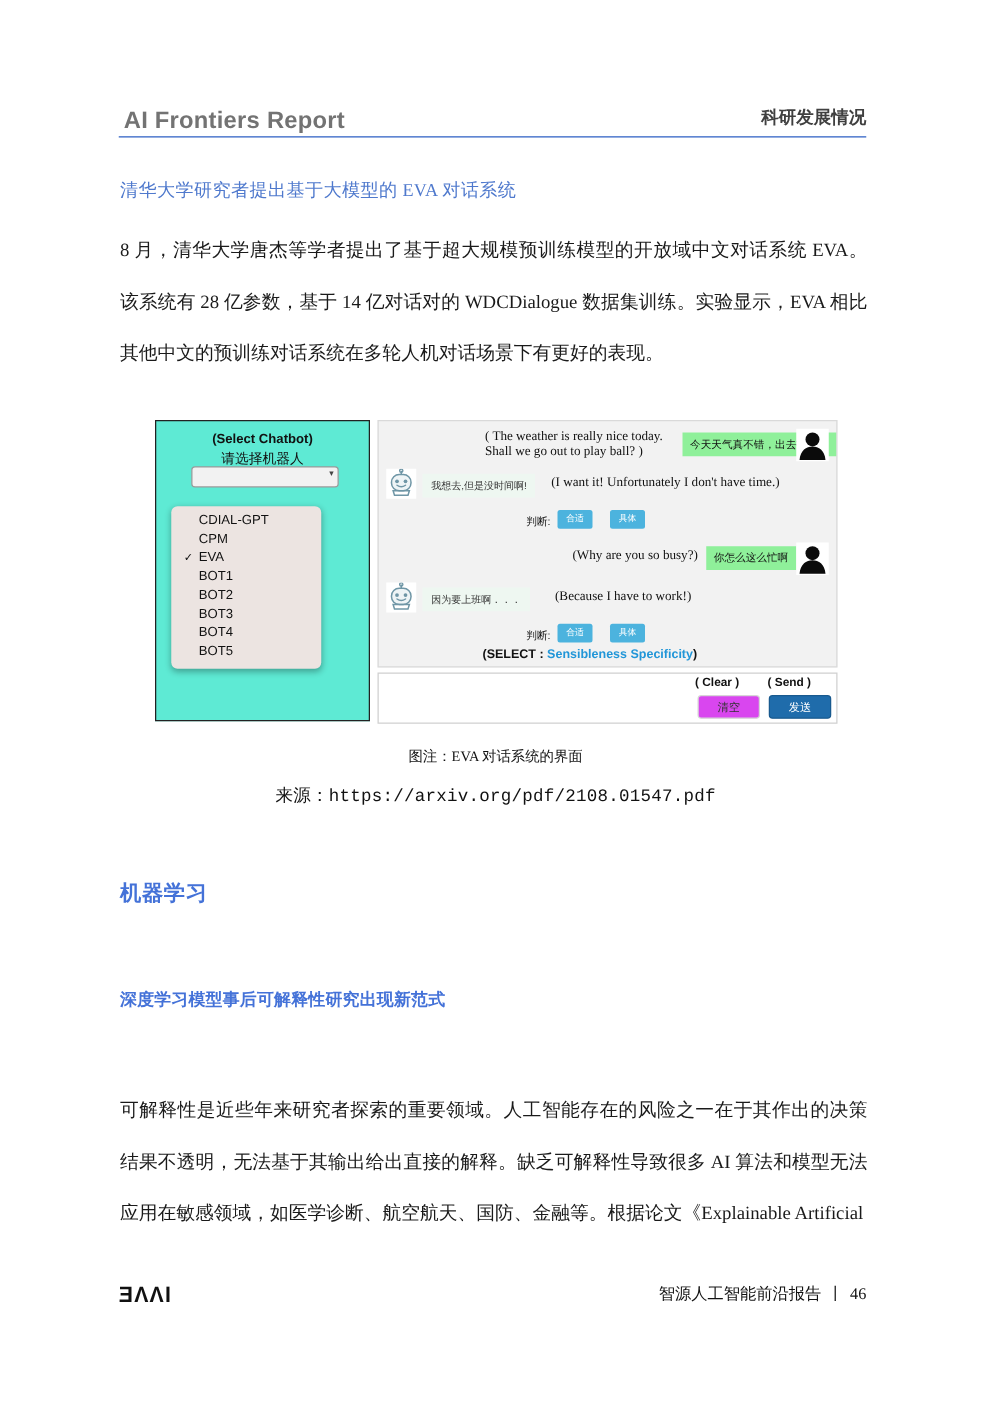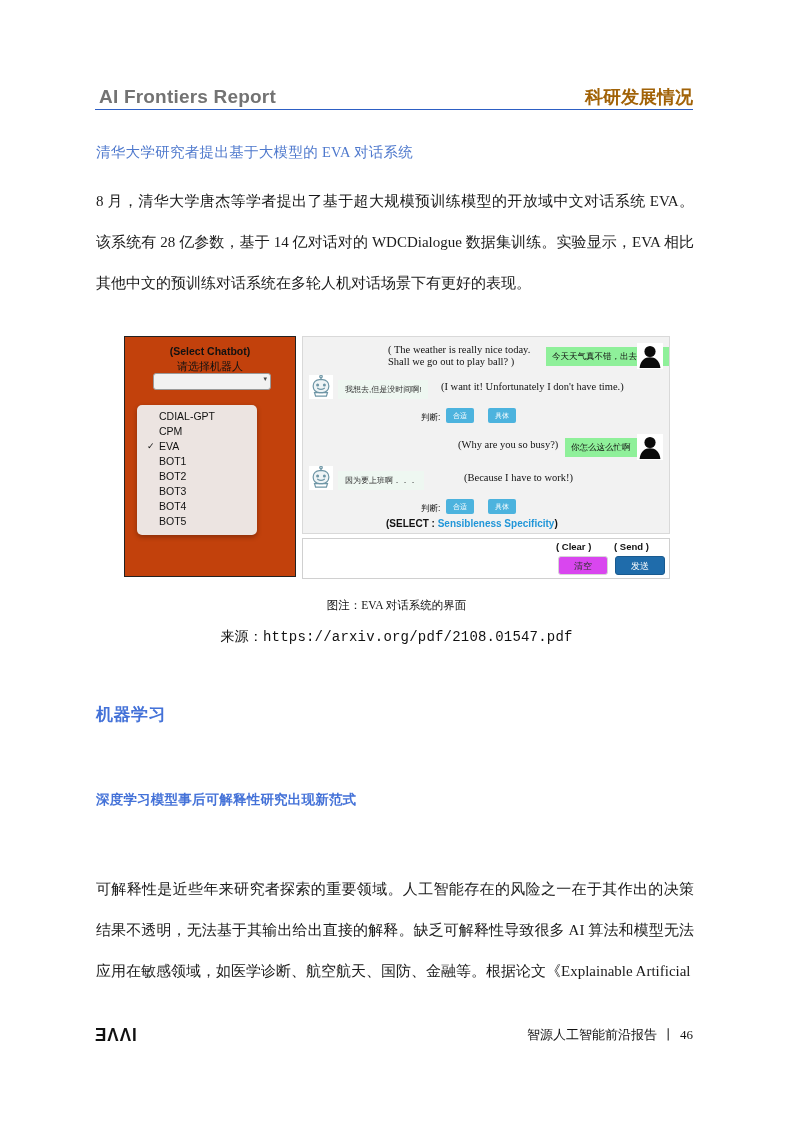--- a/index.html
+++ b/index.html
@@ -40,22 +40,22 @@
     font-size: 19px;
     color: #737373;
     letter-spacing: 0.2px;
   }
   .header-right {
     position: absolute;
     right: 0;
     top: -1px;
     font-family: Liberation Sans, sans-serif;
     font-weight: bold;
-    font-size: 18px;
-    color: #a16207;
+    font-size: 14px;
+    color: #404040;
   }
   .header-rule {
     position: absolute;
     left: 95px;
     top: 109px;
     width: 598px;
     height: 1.4px;
     background: #2d5fc4;
   }
 
@@ -94,21 +94,21 @@
   }
 
   
   .select-panel {
     position: absolute;
     left: 0;
     top: 0;
     width: 172px;
     height: 241px;
     border: 1.4px solid #222;
-    background: #c2410c;
+    background: #5eead4;
     box-sizing: border-box;
   }
   .select-title {
     position: absolute;
     top: 8px;
     left: 0;
     width: 100%;
     text-align: center;
     font-family: "Liberation Sans", "DejaVu Sans", sans-serif;
     font-weight: bold;
@@ -477,21 +477,21 @@
             <rect x="4.2" y="4.6" width="15.6" height="13" rx="6.2" fill="#eef4f6" stroke="#6f96a6" stroke-width="1.2"></rect>
             <circle cx="8.6" cy="10" r="1.5" fill="#6f96a6"></circle>
             <circle cx="15.4" cy="10" r="1.5" fill="#6f96a6"></circle>
             <path d="M8.6 13.2 Q12 15.6 15.4 13.2" fill="none" stroke="#6f96a6" stroke-width="1.2" stroke-linecap="round"></path>
             <path d="M5.5 17.6 L18.5 17.6 L17.4 21.2 L6.6 21.2 Z" fill="none" stroke="#6f96a6" stroke-width="1.2"></path>
           </svg>
         </div>
         <div style="position:absolute; left:35px; top:3px;">
           <span class="cn-bubble-bot">因为要上班啊．．．</span>
         </div>
-        <div class="en-text" style="position:absolute; left:141px; top:6px; white-space:nowrap;margin-left:20px;">(Because I have to work!)</div>
+        <div class="en-text" style="position:absolute; left:141px; top:6px; white-space:nowrap;">(Because I have to work!)</div>
       </div>
 
       <div class="row" style="top:162px; left:0;">
         <span class="judge-label" style="position:absolute; left:118px; top:4px;">判断:</span>
         <span class="judge-btn" style="position:absolute; left:143px; top:0;">合适</span>
         <span class="judge-btn" style="position:absolute; left:185px; top:0;">具体</span>
       </div>
 
       <div class="row select-line" style="top:181px; left:83px;">
         <span>(SELECT : </span><span class="hl">Sensibleness Specificity</span><span>)</span>

